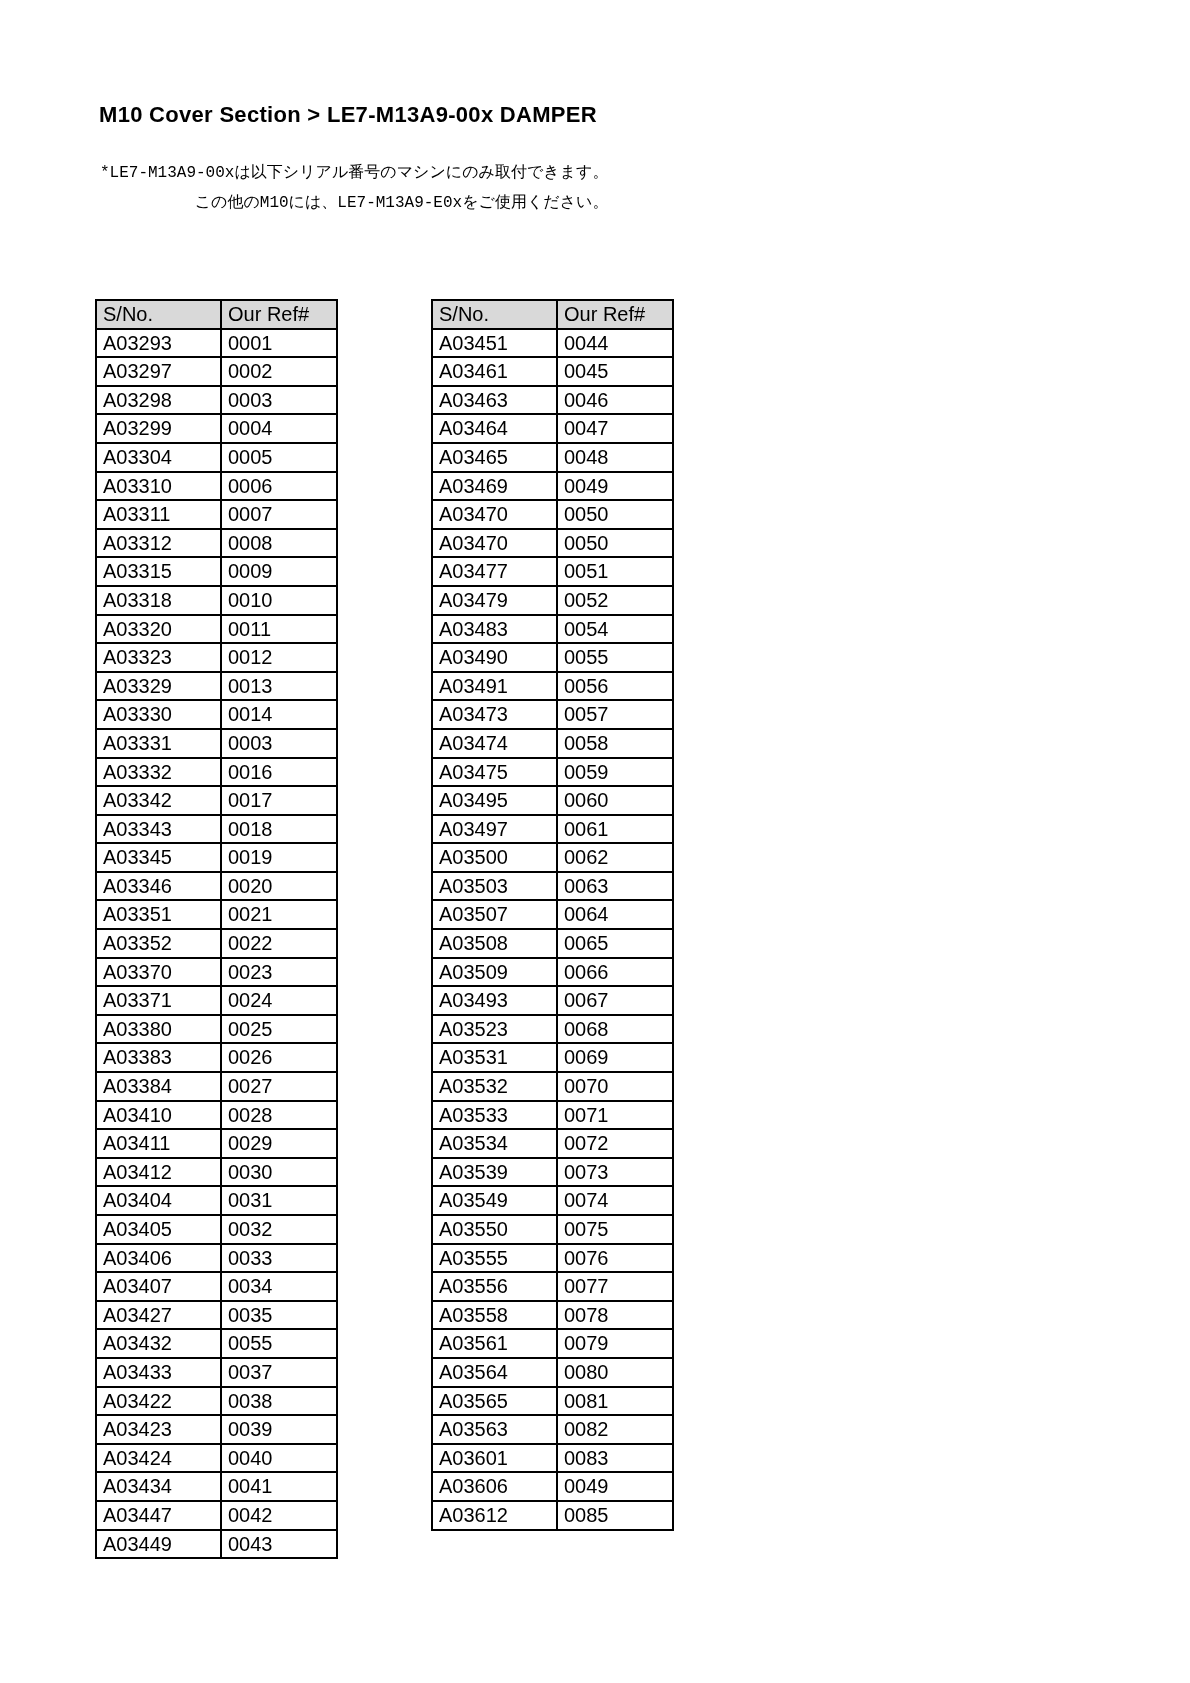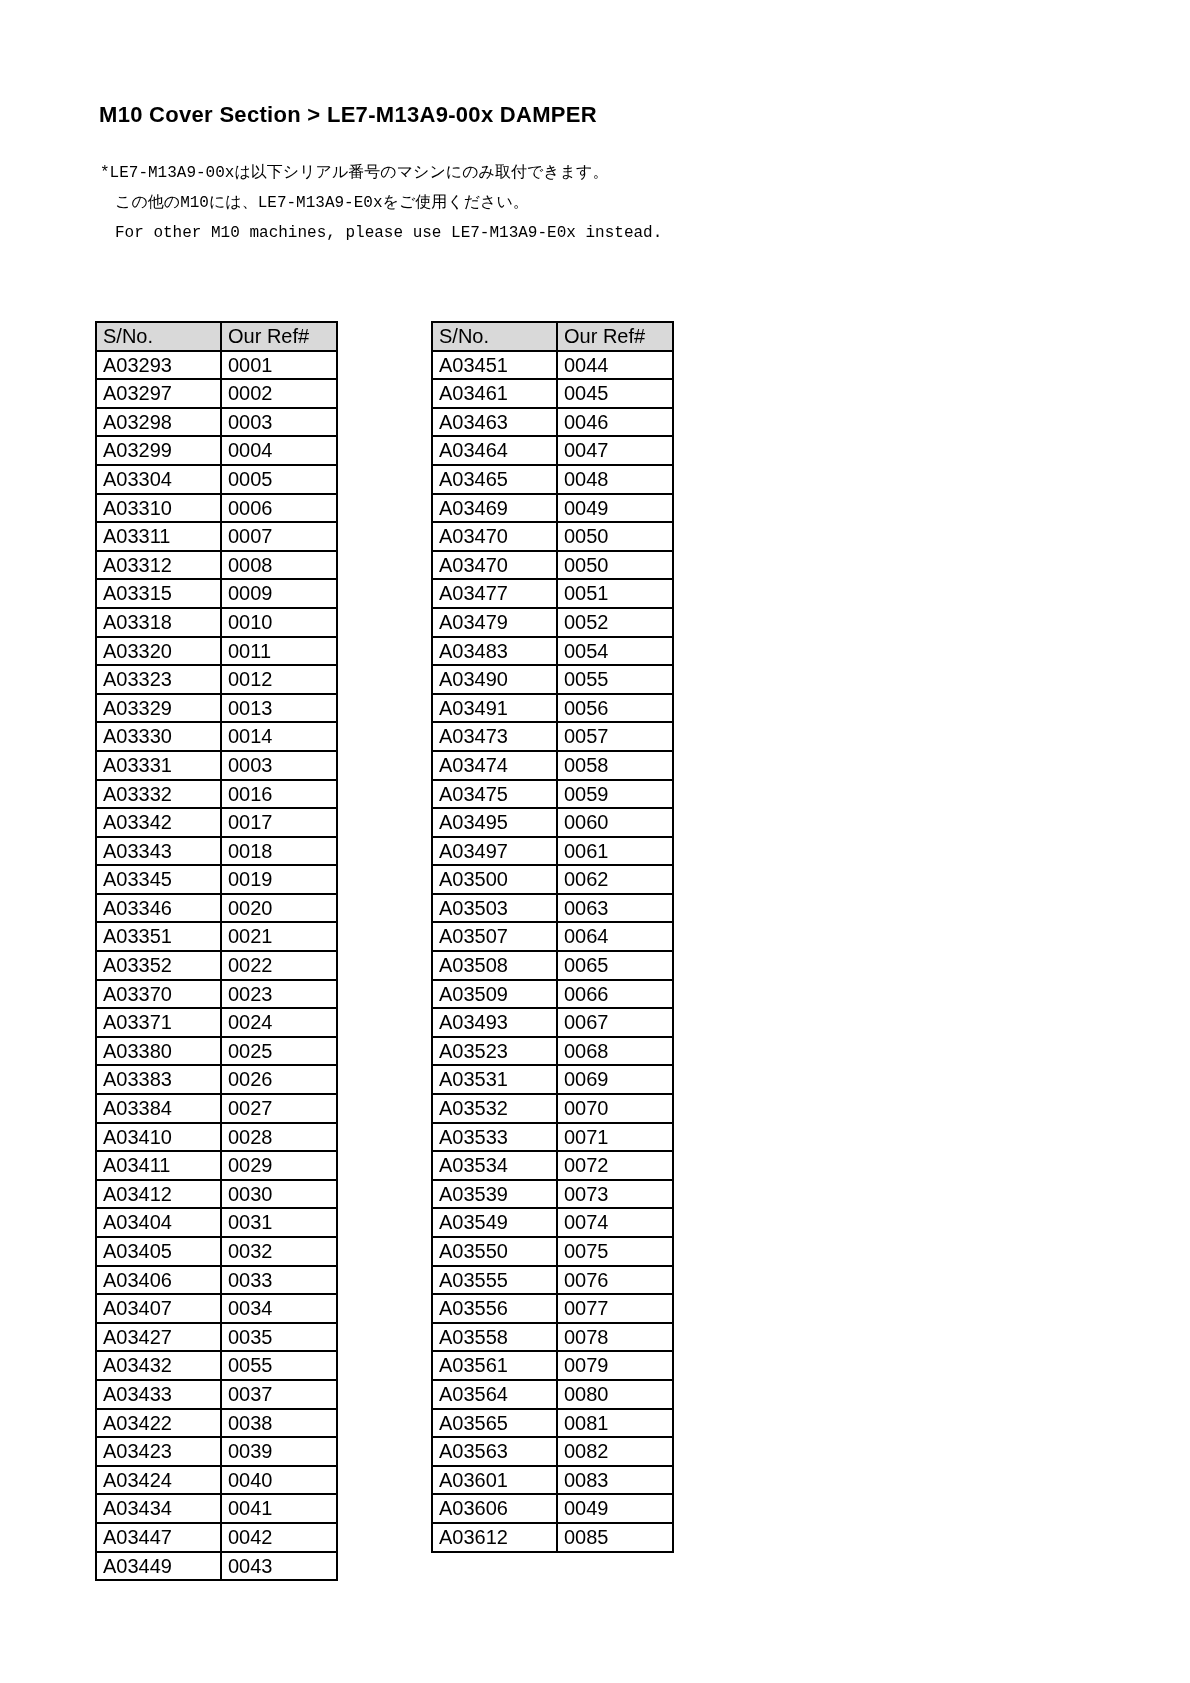--- a/index.html
+++ b/index.html
@@ -30,25 +30,26 @@
     position: absolute;
     left: 100px;
     top: 158px;
     font-size: 16px;
     line-height: 30px;
     white-space: nowrap;
     font-family: Liberation Mono, monospace;
   }
   .note-line.indent {
     padding-left: 15px;
+    text-align: right;
   }
   .tables {
     position: absolute;
     left: 95px;
-    top: 321px;
+    top: 299px;
     display: flex;
     gap: 93px;
     align-items: flex-start;
   }
   table.sn {
     border-collapse: collapse;
     table-layout: fixed;
   }
   table.sn th,
   table.sn td {
@@ -71,21 +72,20 @@
 </style>
 </head>
 <body>
 
 <div class="page">
   <h1 class="title">M10 Cover Section &gt; LE7-M13A9-00x DAMPER</h1>
 
   <div class="notes">
       <div class="note-line">*LE7-M13A9-00xは以下シリアル番号のマシンにのみ取付できます。</div>
       <div class="note-line indent">この他のM10には、LE7-M13A9-E0xをご使用ください。</div>
-      <div class="note-line indent">For other M10 machines, please use LE7-M13A9-E0x instead.</div>
     </div>
 
   <div class="tables">
     <table class="sn">
         <thead>
           <tr>
             <th class="col-sno">S/No.</th>
             <th class="col-ref">Our Ref#</th>
           </tr>
         </thead>

